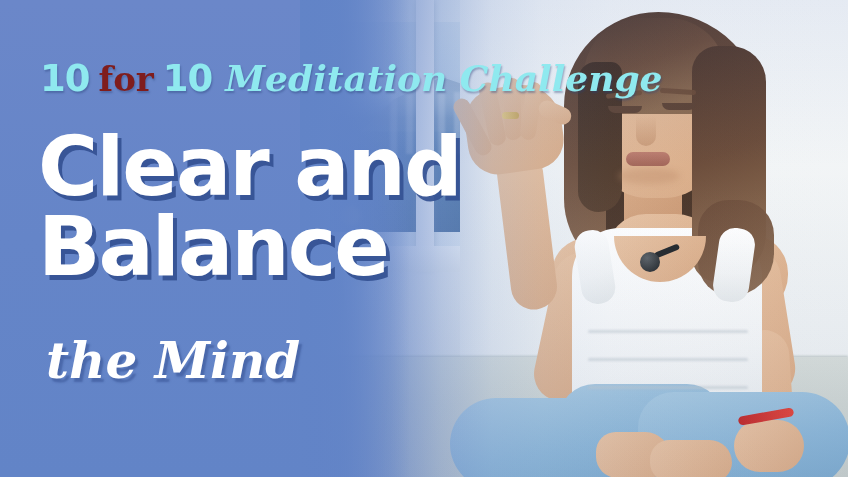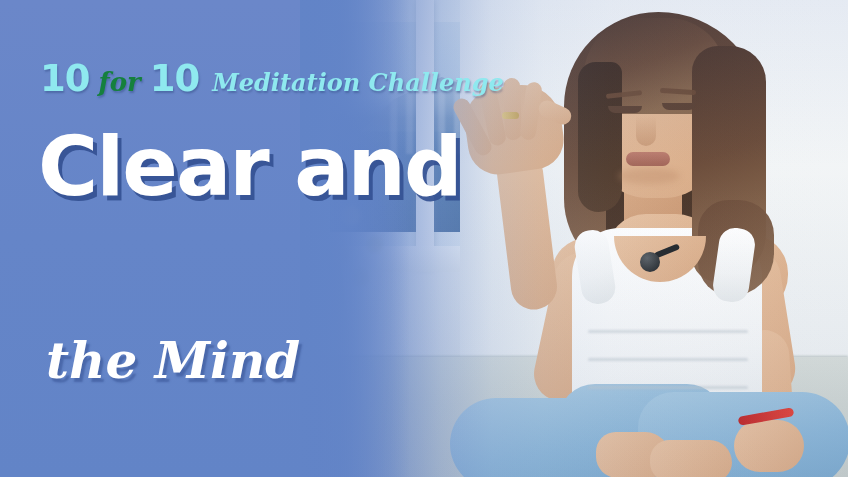--- a/index.html
+++ b/index.html
@@ -267,26 +267,26 @@
     white-space:nowrap;
     text-shadow:1px 2px 2px rgba(40,66,120,.40);
   }
   .k-num{
     font-family:"DejaVu Sans", sans-serif;
     font-weight:700;font-size:37px;letter-spacing:-1px;
     color:#8fe9ef;line-height:1;
   }
   .k-for{
     font-family:"DejaVu Serif", serif;
-    font-style:italic;font-weight:700;font-size:26px;
-    color:#15803d;line-height:1;
+    font-weight:700;font-size:34px;
+    color:#7f1d1d;line-height:1;
   }
   .k-rest{
     font-family:"DejaVu Serif", serif;
-    font-style:italic;font-weight:700;font-size:24px;
+    font-style:italic;font-weight:700;font-size:36px;
     color:#8fe9ef;line-height:1;margin-left:4px;
   }
 
   .title{
     position:absolute;left:38px;top:128px;
     font-family:"DejaVu Sans", sans-serif;
     font-weight:700;
     font-size:82px;line-height:0.95;
     letter-spacing:-2px;
     color:#ffffff;
@@ -399,18 +399,19 @@
 
     <div class="kicker">
       <span class="k-num">10</span>
       <span class="k-for">for</span>
       <span class="k-num">10</span>
       <span class="k-rest">Meditation Challenge</span>
     </div>
 
     <div class="title">
       <span class="title-line">Clear and</span>
+      <span class="title-line title-line2">Balance</span>
     </div>
 
     <div class="subtitle">the Mind</div>
 
   </div>
 </div>
 
 </body></html>

